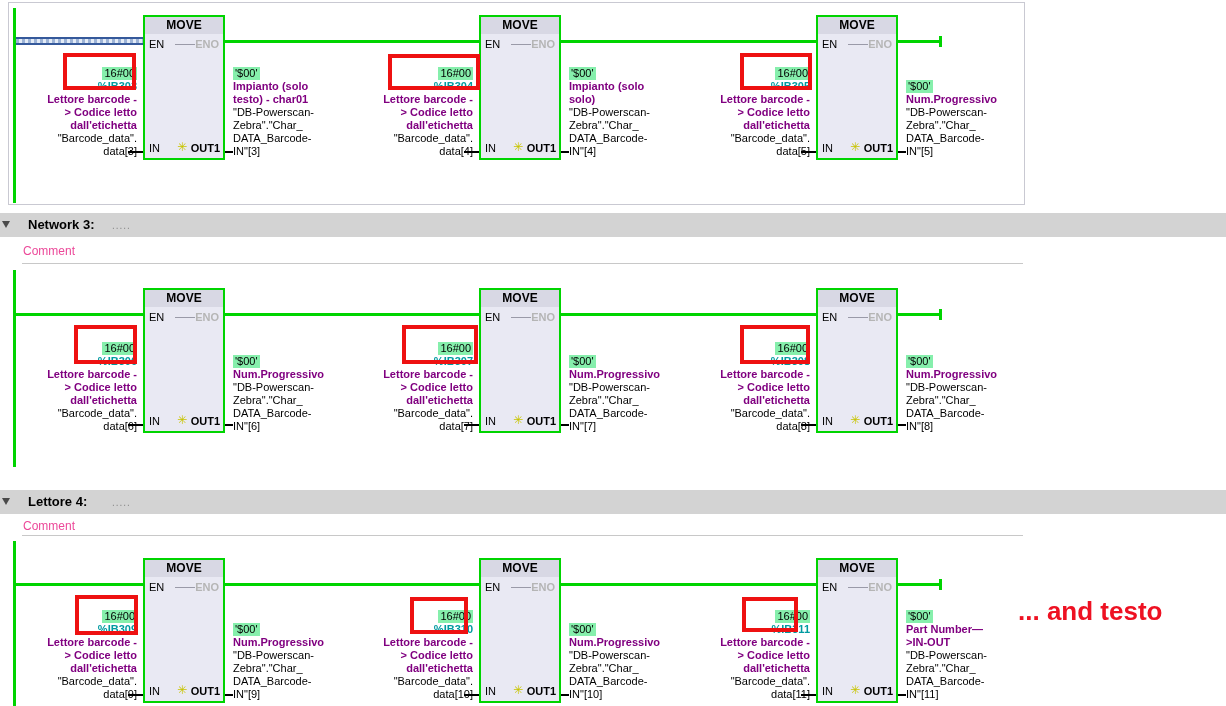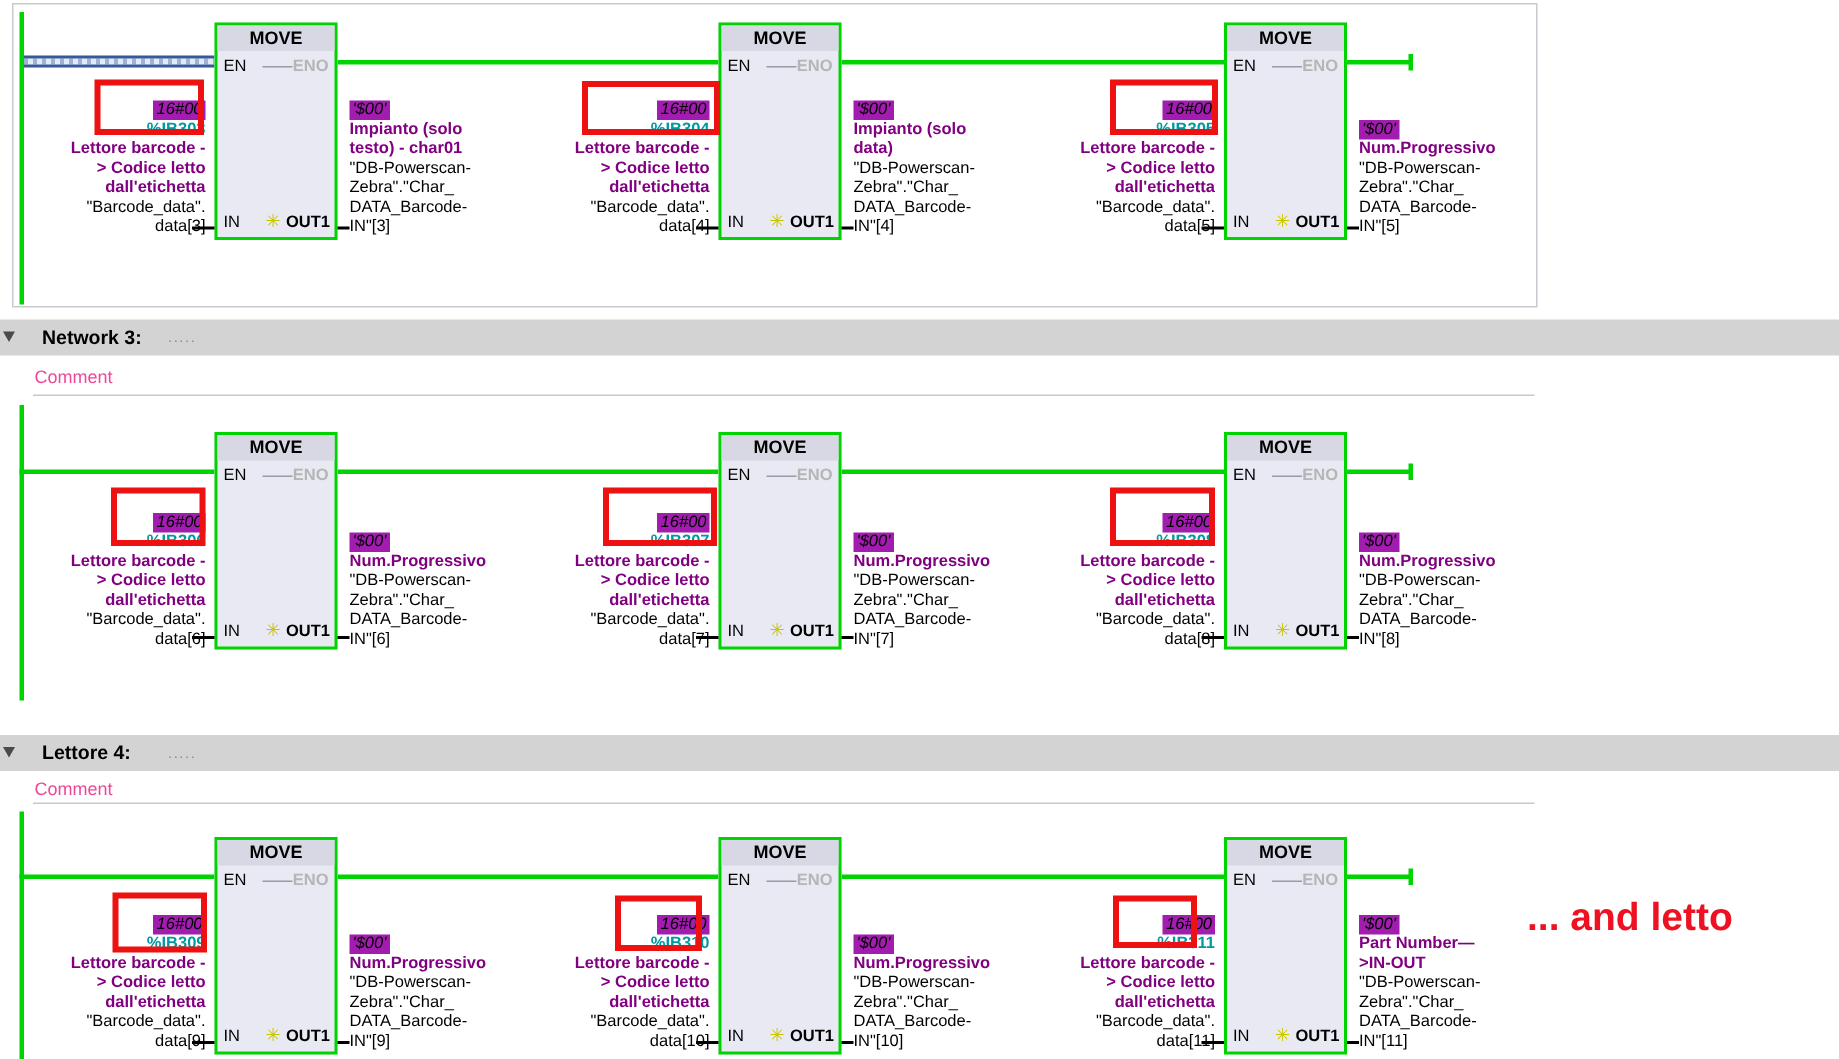--- a/index.html
+++ b/index.html
@@ -19,21 +19,21 @@
   .pin.en{left:4px;top:21px;}
   .pin.eno{right:4px;top:21px;color:#b5b5b5;font-weight:bold;}
   .endash{position:absolute;left:30px;top:27px;width:20px;height:1px;background:#9a9aa8;}
   .pin.in{left:4px;bottom:4px;}
   .pin.out{right:3px;bottom:4px;font-weight:bold;}
   .badge{position:absolute;right:36px;bottom:4px;color:#c8c400;font-weight:bold;font-size:12px;
          font-family:"DejaVu Sans",sans-serif;}
   .stack{position:absolute;width:132px;line-height:13px;}
   .in-stack{text-align:right;}
   .out-stack{text-align:left;width:140px;}
-  .chip{display:inline-block;background:#a21caf;padding:0 2px;font-style:italic;}
+  .chip{display:inline-block;background:#86efac;padding:0 2px;}
   .addr{color:#009aa0;font-weight:bold;}
   .opname{color:#800080;font-weight:bold;}
   .oppath{color:#000;}
   .iodash{position:absolute;height:2px;background:#000;}
   .hl{position:absolute;border:4px solid #ee1111;box-sizing:border-box;}
   .band{position:absolute;left:0;width:1226px;height:24px;background:#d3d3d3;}
   .ntitle{position:absolute;font-size:13px;font-weight:bold;color:#000;}
   .ndots{position:absolute;font-size:10px;color:#8a8a8a;letter-spacing:1px;}
   .ncomment{position:absolute;font-size:12px;color:#ec4899;}
   .ndivider{position:absolute;height:1px;background:#c8c8c8;}
@@ -100,21 +100,21 @@
       <div class="addr">%IB304</div>
       <div class="opname">Lettore barcode -</div>
       <div class="opname">&gt; Codice letto</div>
       <div class="opname">dall'etichetta</div>
       <div class="oppath">"Barcode_data".</div>
       <div class="oppath">data[4]</div>
     </div>
     <div class="stack out-stack" style="left:569px;bottom:48px;">
       <div><span class="chip">'$00'</span></div>
       <div class="opname">Impianto (solo</div>
-      <div class="opname">data)</div>
+      <div class="opname">solo)</div>
       <div class="oppath">"DB-Powerscan-</div>
       <div class="oppath">Zebra"."Char_</div>
       <div class="oppath">DATA_Barcode-</div>
       <div class="oppath">IN"[4]</div>
     </div>
     <div class="iodash" style="left:464px;top:151px;width:15px;"></div>
     <div class="iodash" style="left:561px;top:151px;width:8px;"></div>
     <div class="hl" style="left:388px;top:54px;width:92px;height:36px;"></div>
 
     <div class="block" style="left:816px;top:15px;">
@@ -359,16 +359,16 @@
       <div class="opname">&gt;IN-OUT</div>
       <div class="oppath">"DB-Powerscan-</div>
       <div class="oppath">Zebra"."Char_</div>
       <div class="oppath">DATA_Barcode-</div>
       <div class="oppath">IN"[11]</div>
     </div>
     <div class="iodash" style="left:801px;top:210px;width:15px;"></div>
     <div class="iodash" style="left:898px;top:210px;width:8px;"></div>
     <div class="hl" style="left:742px;top:113px;width:56px;height:35px;"></div>
 
-    <div class="more" style="left:1018px;top:112px;">... and letto</div>
+    <div class="more" style="left:1018px;top:112px;">... and testo</div>
   </div>
 
 </div>
 
 </body></html>

